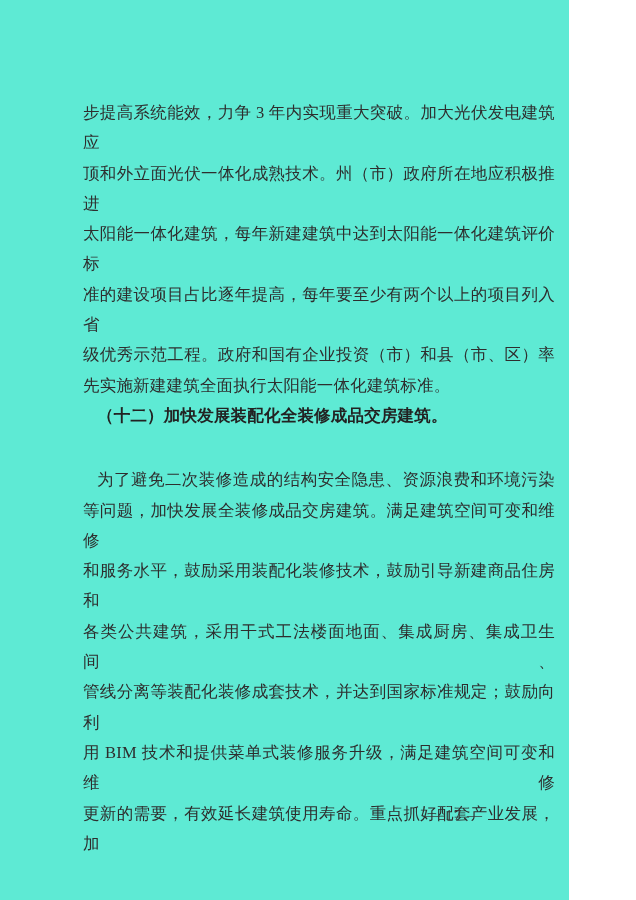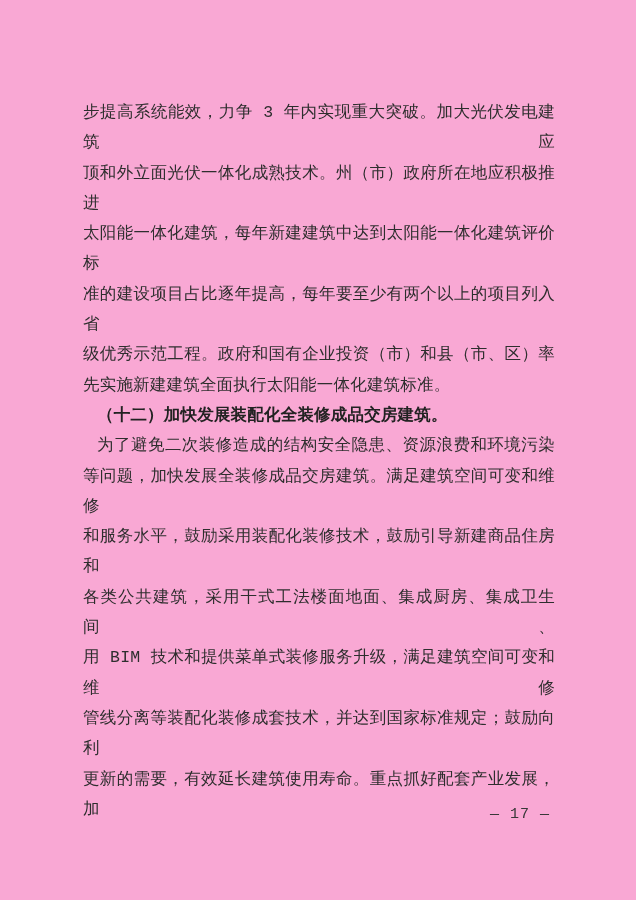--- a/index.html
+++ b/index.html
@@ -3,44 +3,43 @@
 <meta charset="utf-8">
 <style>
   html, body { margin: 0; padding: 0; }
   body {
     width: 636px; height: 900px;
     background: #ffffff;
     font-family: "Liberation Serif", "DejaVu Serif", serif;
   }
   .page {
     position: relative;
-    width: 636px; height: 900px;
-    background: #f9a8d4;
+    width: 569px; height: 900px;
+    background: #5eead4;
     overflow: hidden;
-    font-family: Liberation Mono, monospace;
   }
   .content {
     position: absolute;
     left: 83px; top: 98px;
     width: 472px;
   }
   .line {
     font-size: 16.5px;
     line-height: 30.3px;
     color: #2e2e2e;
     white-space: normal;
     text-align: justify;
     text-align-last: left;
     letter-spacing: 0.2px;
   }
   .line.fill {
     text-align-last: justify;
     text-justify: inter-character;
   }
-  .line.indent { text-indent: 14px; }
+  .line.indent { text-indent: 14px; margin-top: 34px; }
   .line.heading {
     font-weight: 700;
     color: #222222;
     text-indent: 14px;
     text-align-last: left;
   }
   .footer {
     position: absolute;
     top: 804px;
     right: 86px;
@@ -60,20 +59,20 @@
     <div class="line fill">顶和外立面光伏一体化成熟技术。州（市）政府所在地应积极推进</div>
     <div class="line fill">太阳能一体化建筑，每年新建建筑中达到太阳能一体化建筑评价标</div>
     <div class="line fill">准的建设项目占比逐年提高，每年要至少有两个以上的项目列入省</div>
     <div class="line fill">级优秀示范工程。政府和国有企业投资（市）和县（市、区）率</div>
     <div class="line">先实施新建建筑全面执行太阳能一体化建筑标准。</div>
     <div class="line heading">（十二）加快发展装配化全装修成品交房建筑。</div>
     <div class="line fill indent">为了避免二次装修造成的结构安全隐患、资源浪费和环境污染</div>
     <div class="line fill">等问题，加快发展全装修成品交房建筑。满足建筑空间可变和维修</div>
     <div class="line fill">和服务水平，鼓励采用装配化装修技术，鼓励引导新建商品住房和</div>
     <div class="line fill">各类公共建筑，采用干式工法楼面地面、集成厨房、集成卫生间、</div>
+    <div class="line fill">管线分离等装配化装修成套技术，并达到国家标准规定；鼓励向利</div>
     <div class="line fill">用 BIM 技术和提供菜单式装修服务升级，满足建筑空间可变和维修</div>
-    <div class="line fill">管线分离等装配化装修成套技术，并达到国家标准规定；鼓励向利</div>
     <div class="line fill">更新的需要，有效延长建筑使用寿命。重点抓好配套产业发展，加</div>
 
   </div>
 
   <div class="footer">— 17 —</div>
 </div>
 
 </body></html>

